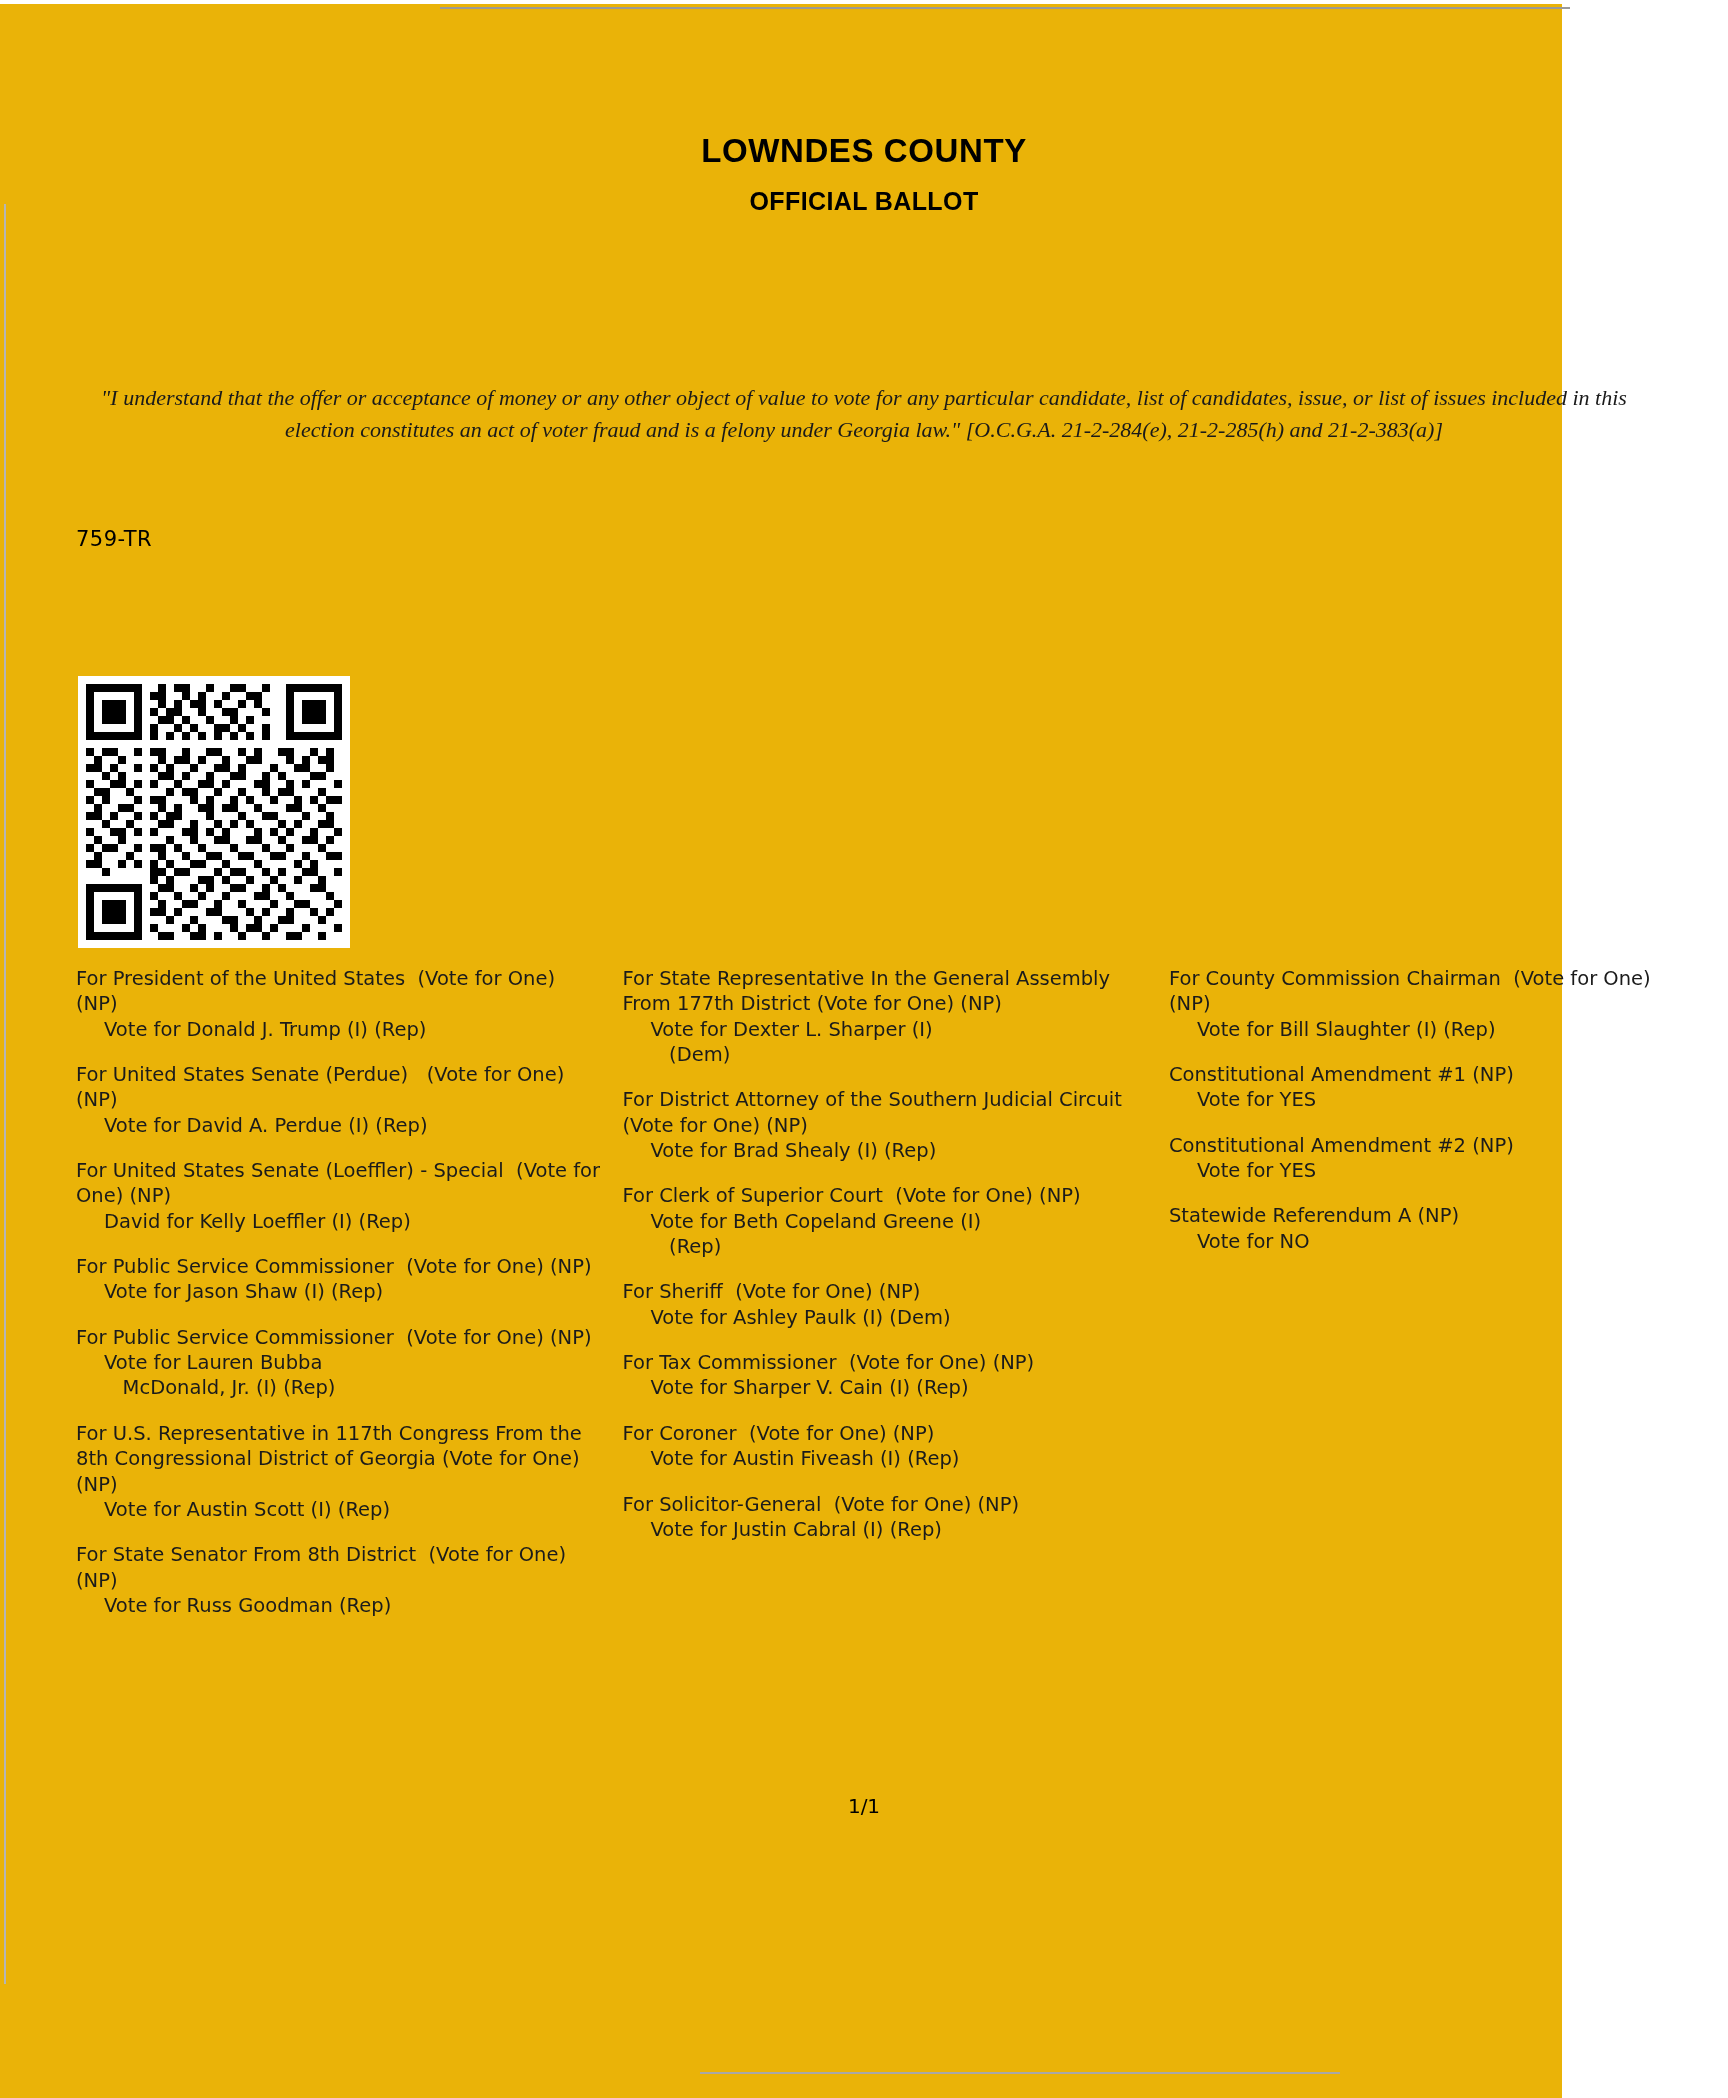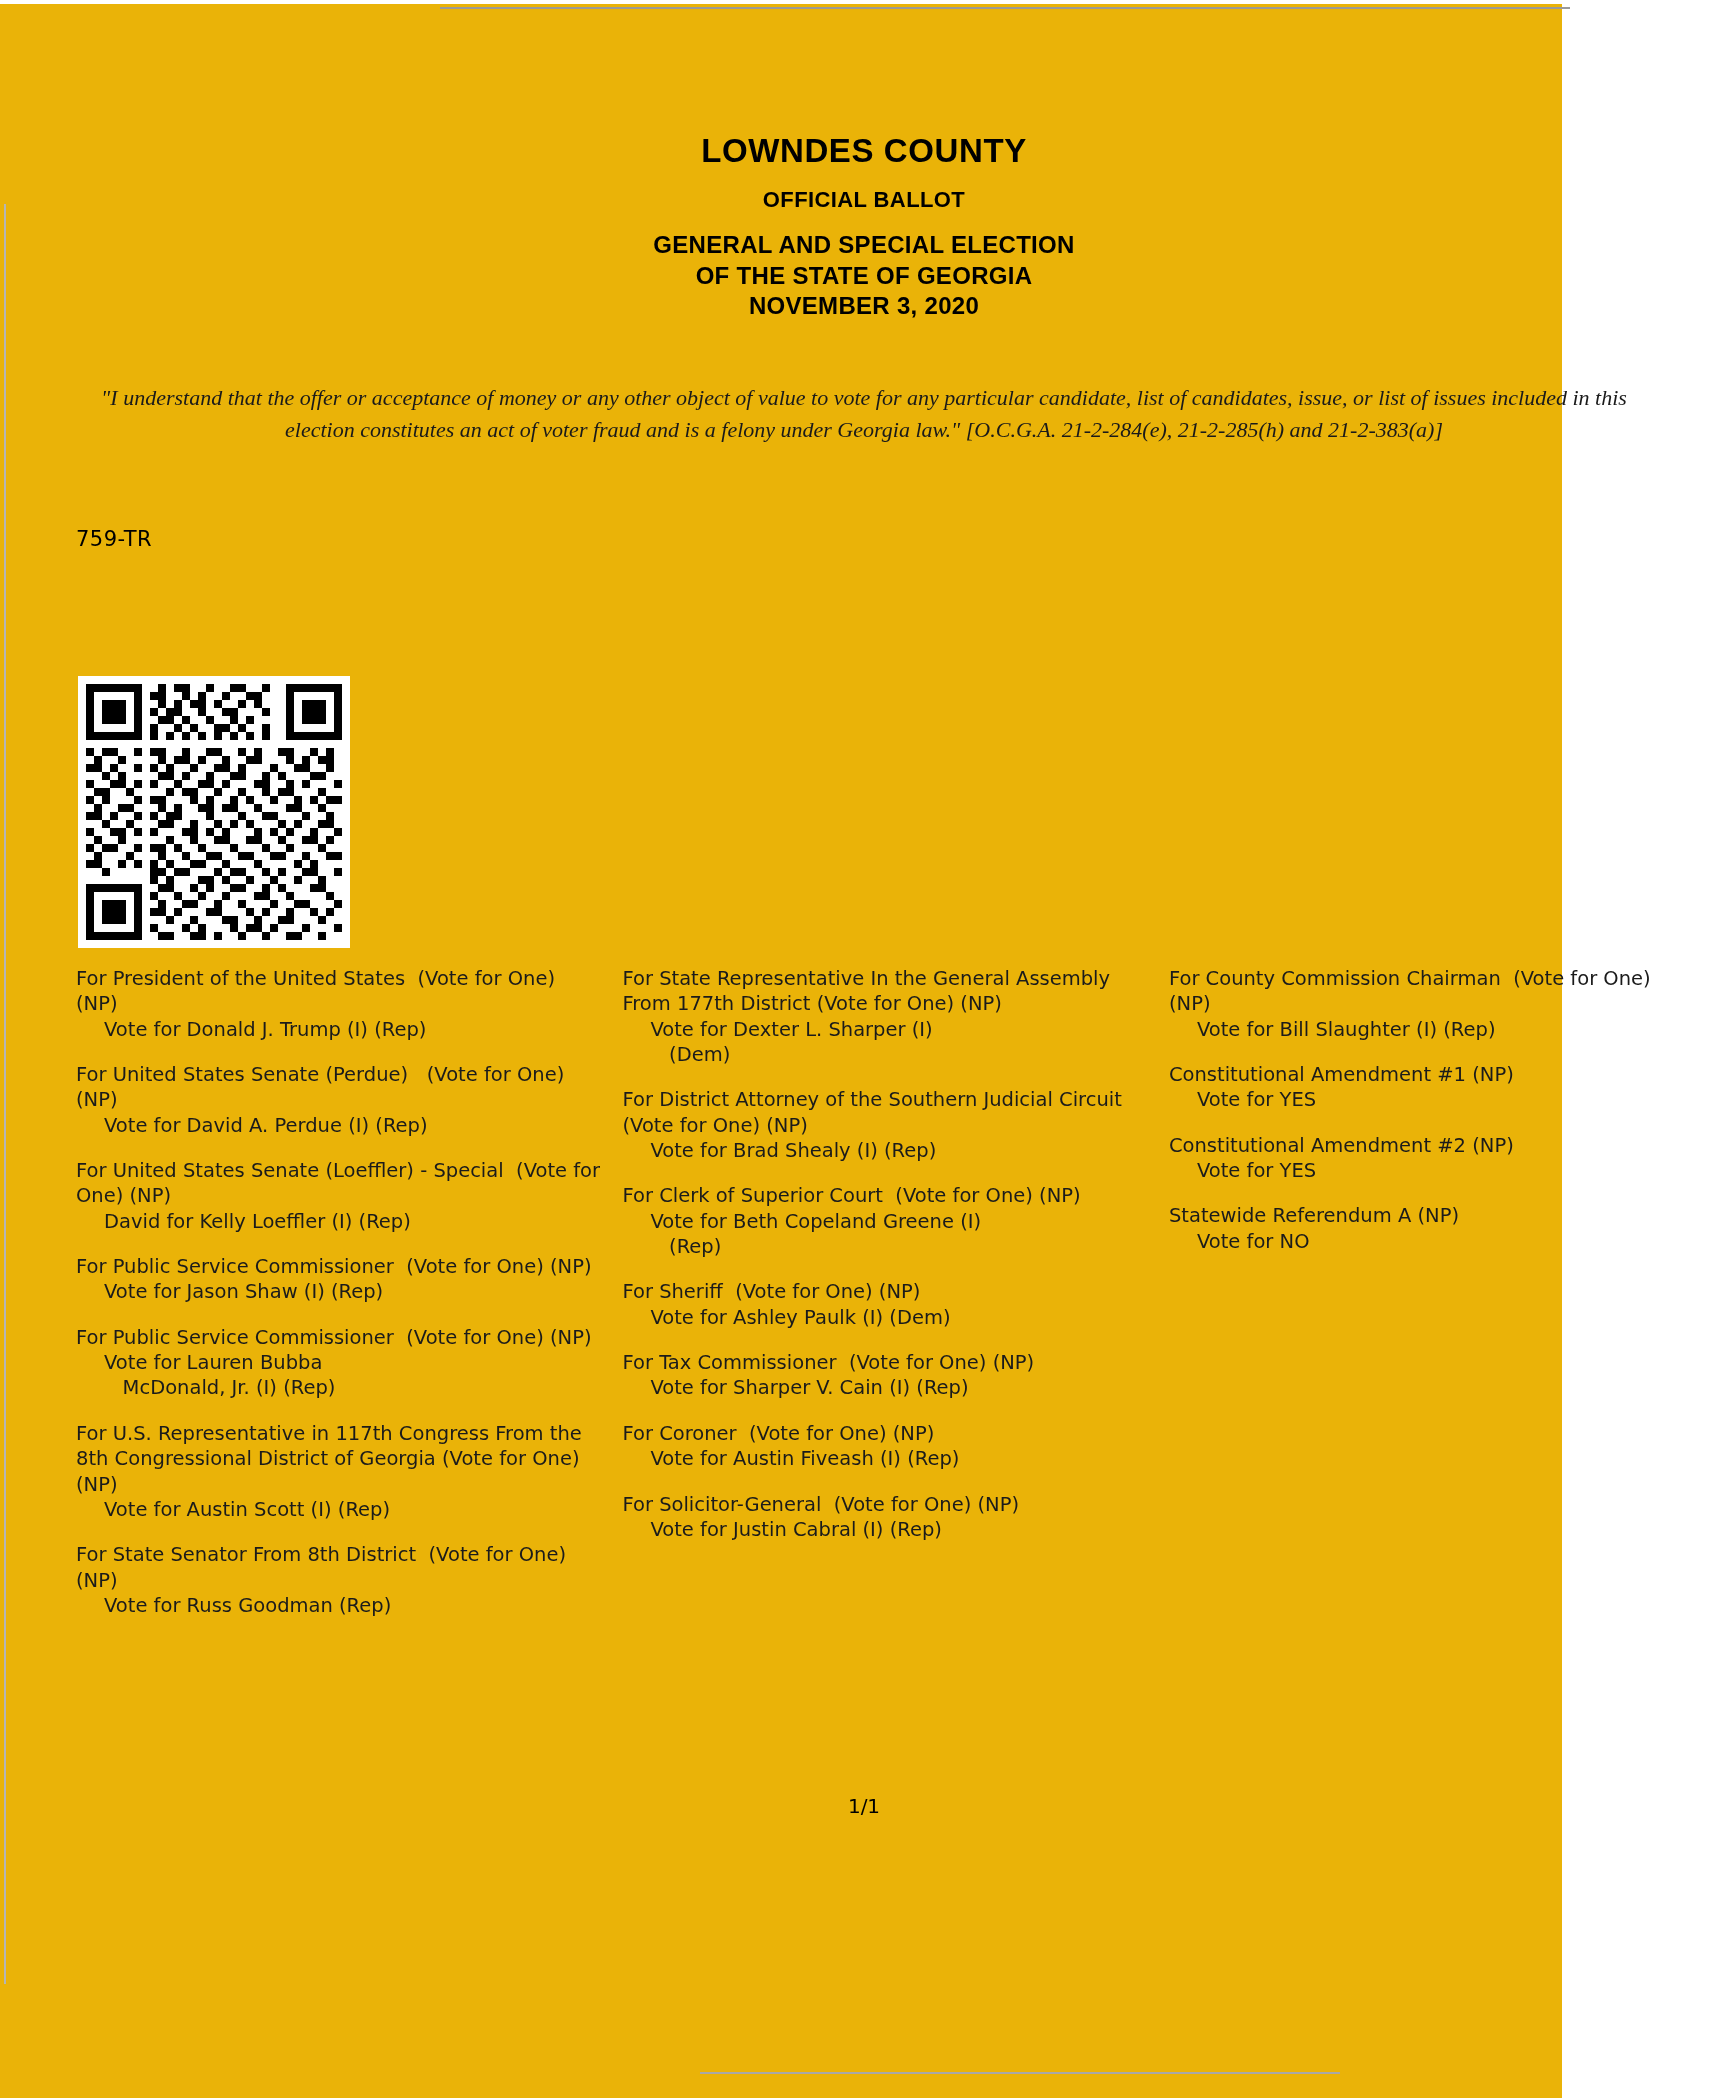--- a/index.html
+++ b/index.html
@@ -51,21 +51,21 @@
   .title-county {
     font-family: "Liberation Sans", sans-serif;
     font-weight: bold;
     font-size: 33px;
     letter-spacing: 0.6px;
     margin-bottom: 17px;
   }
   .title-official {
     font-family: "Liberation Sans", sans-serif;
     font-weight: bold;
-    font-size: 22px;
+    font-size: 25px;
     letter-spacing: 0.4px;
     margin-bottom: 17px;
   }
   .title-election {
     font-family: "Liberation Sans", sans-serif;
     font-weight: bold;
     font-size: 24px;
     line-height: 1.28;
     letter-spacing: 0.3px;
   }
@@ -139,25 +139,20 @@
 
 <div class="page">
 
   <div class="edge-top"></div>
   <div class="edge-left"></div>
   <div class="edge-bottom"></div>
 
   <div class="header">
     <div class="title-county">LOWNDES COUNTY</div>
     <div class="title-official">OFFICIAL BALLOT</div>
-    <div class="title-election">
-      <div>GENERAL AND SPECIAL ELECTION</div>
-      <div>OF THE STATE OF GEORGIA</div>
-      <div>NOVEMBER 3, 2020</div>
-    </div>
   </div>
 
   <div class="oath">"I understand that the offer or acceptance of money or any other object of value to vote for any particular candidate, list of candidates, issue, or list of issues included in this election constitutes an act of voter fraud and is a felony under Georgia law." [O.C.G.A. 21-2-284(e), 21-2-285(h) and 21-2-383(a)]</div>
 
   <div class="ballot-id">759-TR</div>
 
   <div class="qr">
     <svg width="272" height="272" viewBox="0 0 34 34" shape-rendering="crispEdges">
       <rect width="34" height="34" fill="#ffffff"></rect>
       <g fill="#000000">

